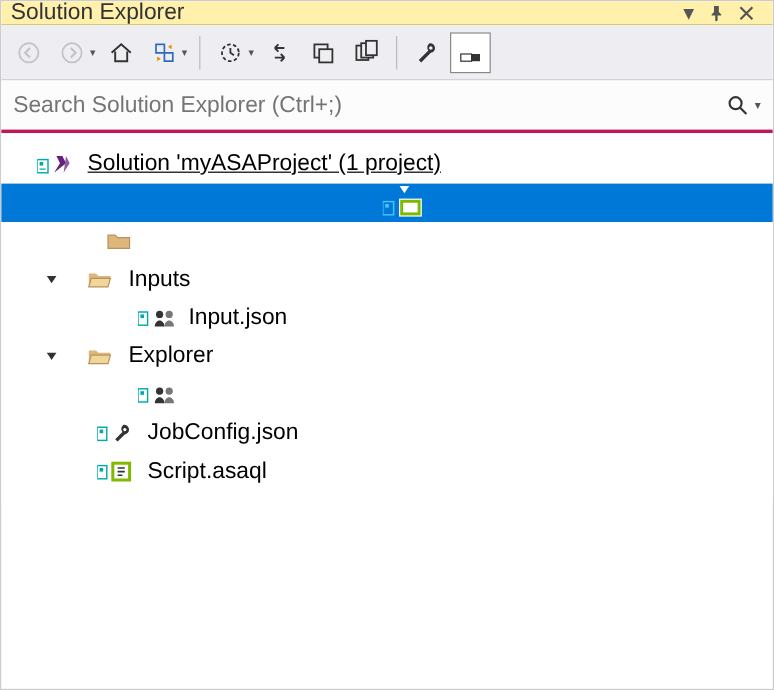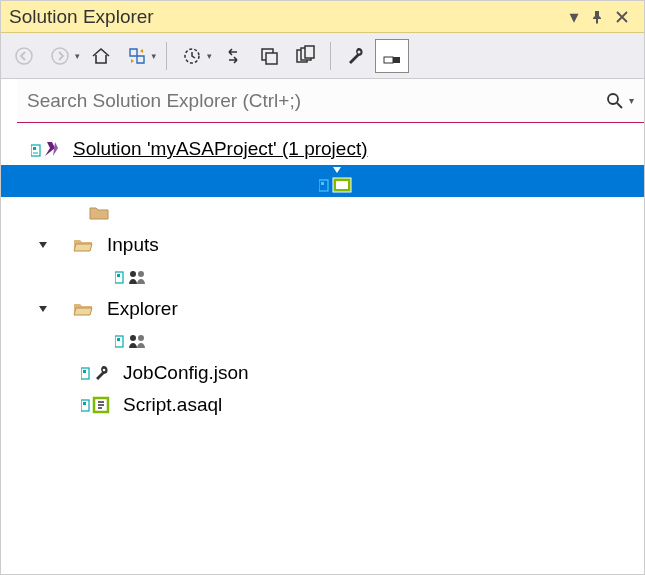--- a/index.html
+++ b/index.html
@@ -7,21 +7,21 @@
   font-family: "Segoe UI", Tahoma, sans-serif;
   font-size: 18px;
   background: #fff;
   width: 645px;
   height: 575px;
   border: 1px solid #ccc;
   overflow: hidden;
 }
 .title-bar {
   background: #fff0ab;
-  height: 32px;
+  height: 20px;
   display: flex;
   align-items: center;
   padding: 0 8px;
   border-bottom: 1px solid #d8c87a;
 }
 .title-bar .title { flex: 1; color: #333; font-size: 19px; }
 .title-bar .win-btn { width: 20px; text-align: center; color: #555; margin-left: 6px; cursor: pointer; }
 
 .toolbar {
   background: #eeeef2;
@@ -37,25 +37,24 @@
   display: flex; align-items: center; justify-content: center;
   cursor: pointer;
 }
 .tbtn.disabled { opacity: 0.5; cursor: default; }
 .tbtn.active { background: #fff; border: 1px solid #888; }
 .sep { width: 1px; height: 28px; background: #bbb; margin: 0 6px; }
 .drop { font-size: 9px; color: #555; margin-left: -4px; padding-right:2px; cursor:pointer; }
 
 .search-bar {
   height: 44px;
-  border-bottom: 1px solid #be185d;
+  border-bottom: 3px solid #be185d;
   display: flex;
   padding: 0 10px;
   background: #fcfcfc;
-  margin-left: 16px;
 }
 .search-bar input {
   flex: 1;
   border: none;
   outline: none;
   font-size: 19px;
   color: #888;
   background: transparent;
   font-family: inherit;
 }
@@ -244,20 +243,21 @@
     <span class="icon-slot">
       <svg width="36" height="18" viewBox="0 0 36 18">
         <rect x="0" y="4" width="8" height="11" fill="none" stroke="#0aa" stroke-width="1.2"></rect>
         <rect x="2" y="6" width="3" height="3" fill="#0aa"></rect>
         <circle cx="18" cy="6" r="3" fill="#333"></circle>
           <path d="M14 16c0-3 2-5 4-5s4 2 4 5" fill="#333"></path>
         <circle cx="26" cy="6" r="3" fill="#777"></circle>
           <path d="M22 16c0-3 2-5 4-5s4 2 4 5" fill="#777"></path>
       </svg>
     </span>
+    <span class="label">Input.json</span>
   </div>
 
   <div class="node l2">
     <span class="expander" style="margin-left:-28px;margin-right:12px">
       <svg width="10" height="10" viewBox="0 0 10 10">
           <path d="M1 2l4 6 4-6z" fill="#333"></path>
         </svg>
     </span>
     <span class="icon-slot">
       <svg width="20" height="16" viewBox="0 0 20 16">

